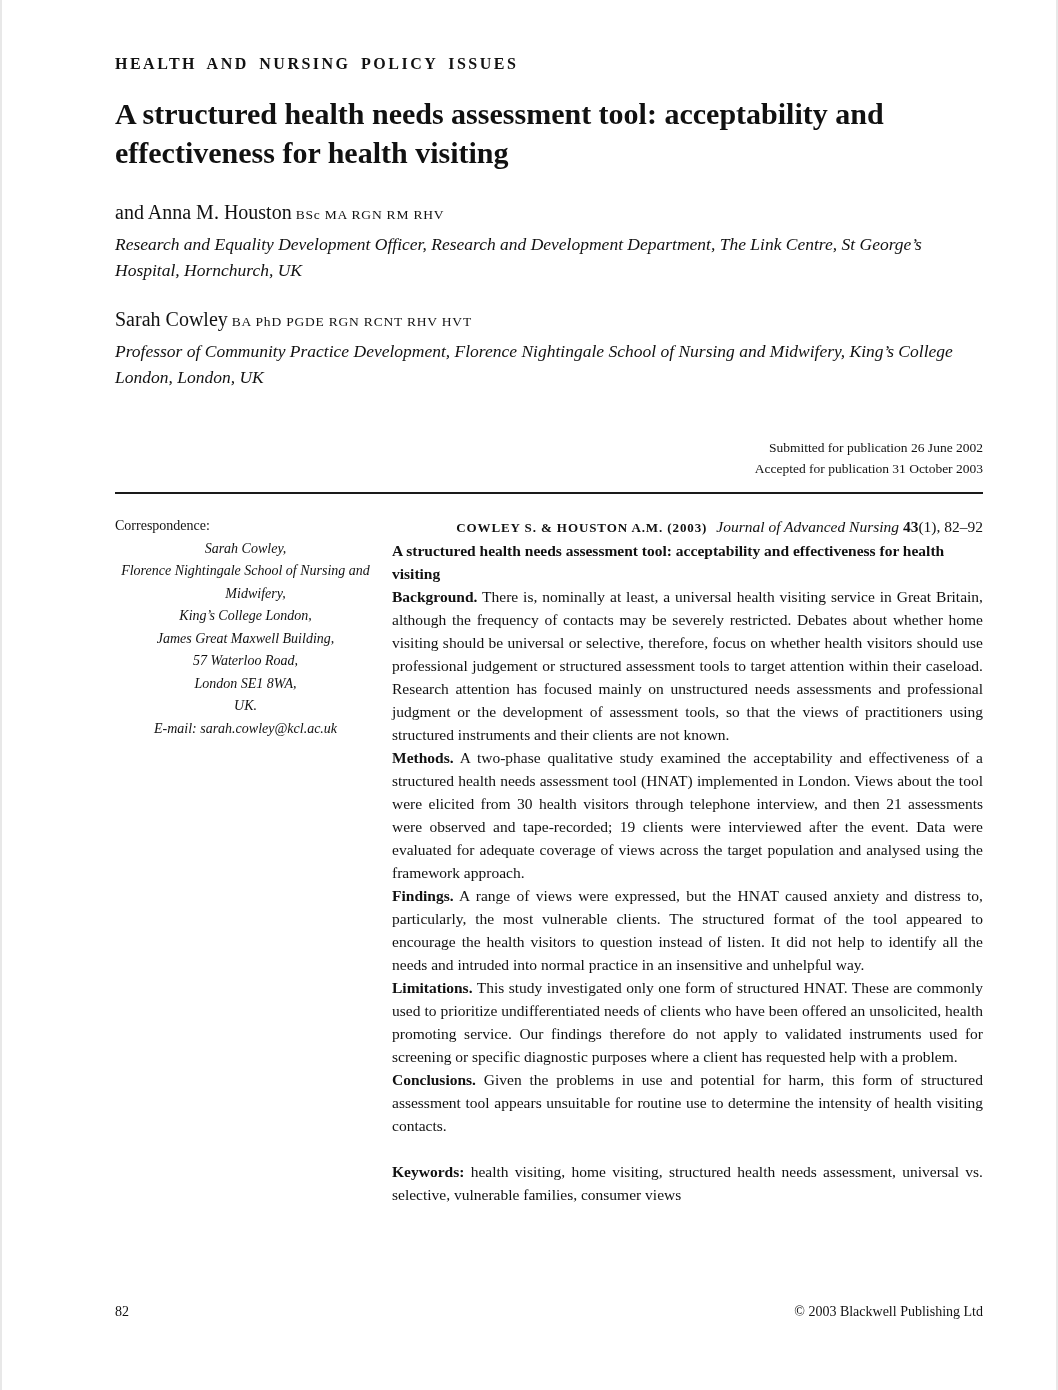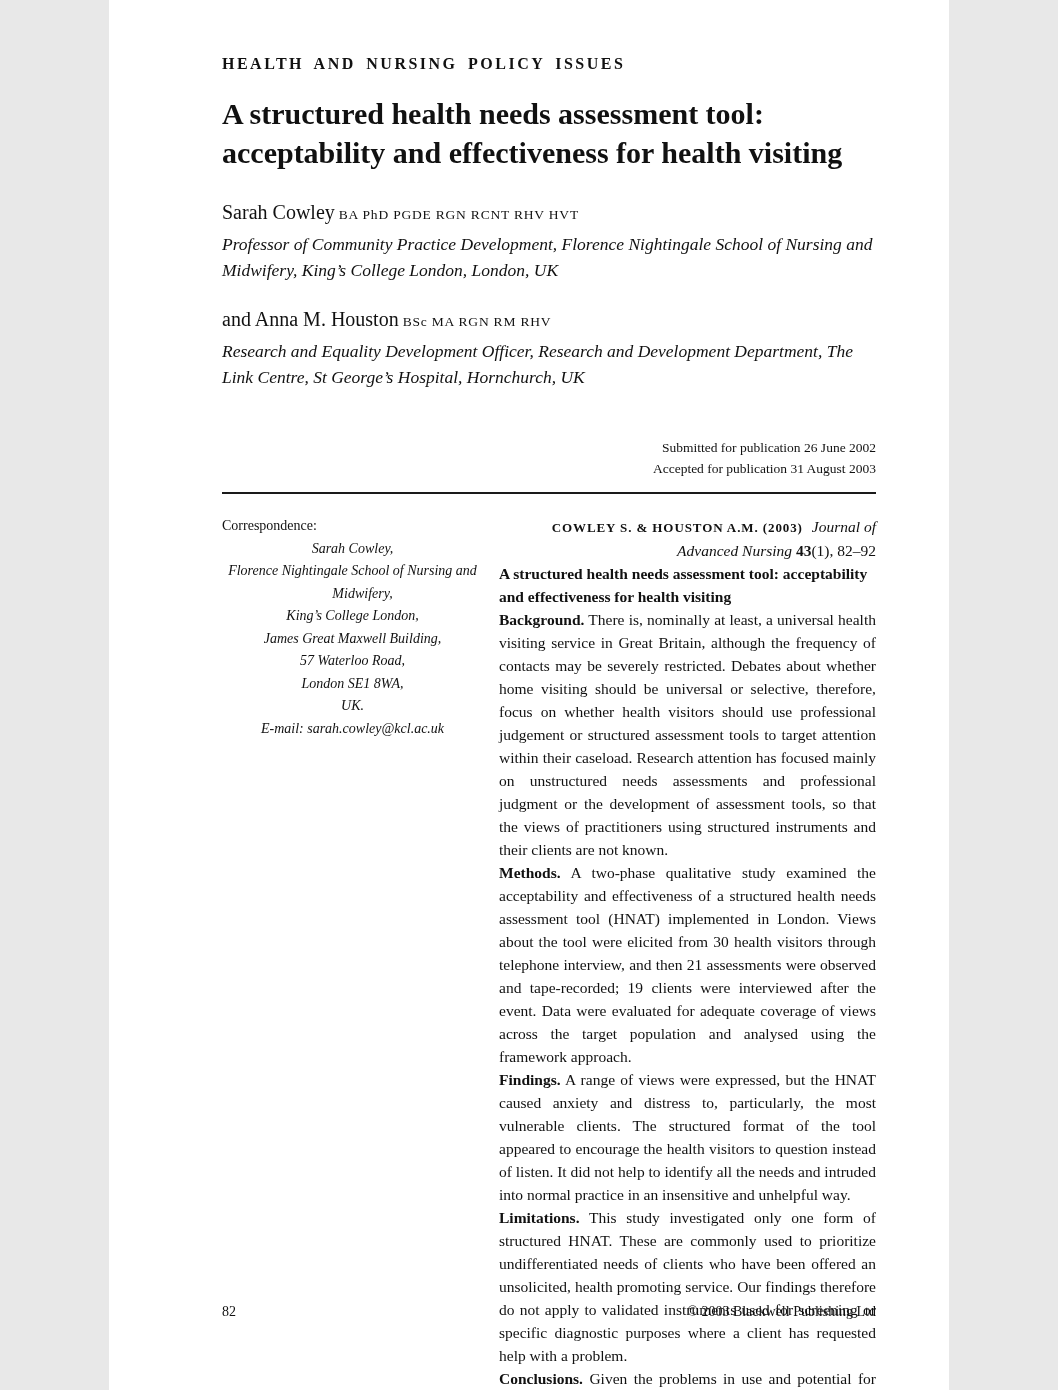--- a/index.html
+++ b/index.html
@@ -1,20 +1,20 @@
 <!DOCTYPE html>
 <html><head>
 <meta charset="utf-8">
 <style>
   * { margin: 0; padding: 0; box-sizing: border-box; }
   html, body { background: #e8e8e8; }
   body { font-family: "Liberation Serif", "DejaVu Serif", serif; color: #111; }
   .page {
     position: relative;
-    width: 840px;
+    width: 1054px;
     height: 1390px;
     margin: 0 auto;
     background: #ffffff;
     padding: 55px 73px 0 113px;
     overflow: hidden;
   }
   .kicker {
     font-size: 16px;
     font-weight: bold;
     letter-spacing: 2.5px;
@@ -103,32 +103,32 @@
 </head>
 <body>
 
 <div class="page">
 
   <div class="kicker">HEALTH AND NURSING POLICY ISSUES</div>
 
   <h1 class="title">A structured health needs assessment tool: acceptability and effectiveness for health visiting</h1>
 
   <div class="author-block">
+    <span class="author-name">and Anna M. Houston</span><span class="author-credentials">BSc MA RGN RM RHV</span>
+    <div class="affiliation">Research and Equality Development Officer, Research and Development Department, The Link Centre, St George’s Hospital, Hornchurch, UK</div>
+  </div>
+
+  <div class="author-block">
     <span class="author-name">Sarah Cowley</span><span class="author-credentials">BA PhD PGDE RGN RCNT RHV HVT</span>
     <div class="affiliation">Professor of Community Practice Development, Florence Nightingale School of Nursing and Midwifery, King’s College London, London, UK</div>
   </div>
 
-  <div class="author-block">
-    <span class="author-name">and Anna M. Houston</span><span class="author-credentials">BSc MA RGN RM RHV</span>
-    <div class="affiliation">Research and Equality Development Officer, Research and Development Department, The Link Centre, St George’s Hospital, Hornchurch, UK</div>
-  </div>
-
   <div class="dates">
     <div>Submitted for publication 26 June 2002</div>
-    <div>Accepted for publication 31 August 2003</div>
+    <div>Accepted for publication 31 October 2003</div>
   </div>
 
   <hr class="rule">
 
   <div class="columns">
 
     <div class="corr-col">
       <div class="corr-label">Correspondence:</div>
       <div class="corr-line">Sarah Cowley,</div>
       <div class="corr-line">Florence Nightingale School of Nursing and Midwifery,</div>
@@ -143,20 +143,21 @@
     <div class="abstract-col">
       <p class="citation"><span class="citation-authors">COWLEY S. &amp; HOUSTON A.M. (2003)</span><span class="citation-journal">Journal of Advanced Nursing</span> <span class="citation-volume">43</span><span>(1), 82–92</span></p>
       <p class="abstract-title">A structured health needs assessment tool: acceptability and effectiveness for health visiting</p>
 
       <p><span class="sec-label">Background.</span> <span>There is, nominally at least, a universal health visiting service in Great Britain, although the frequency of contacts may be severely restricted. Debates about whether home visiting should be universal or selective, therefore, focus on whether health visitors should use professional judgement or structured assessment tools to target attention within their caseload. Research attention has focused mainly on unstructured needs assessments and professional judgment or the development of assessment tools, so that the views of practitioners using structured instruments and their clients are not known.</span></p>
       <p><span class="sec-label">Methods.</span> <span>A two-phase qualitative study examined the acceptability and effectiveness of a structured health needs assessment tool (HNAT) implemented in London. Views about the tool were elicited from 30 health visitors through telephone interview, and then 21 assessments were observed and tape-recorded; 19 clients were interviewed after the event. Data were evaluated for adequate coverage of views across the target population and analysed using the framework approach.</span></p>
       <p><span class="sec-label">Findings.</span> <span>A range of views were expressed, but the HNAT caused anxiety and distress to, particularly, the most vulnerable clients. The structured format of the tool appeared to encourage the health visitors to question instead of listen. It did not help to identify all the needs and intruded into normal practice in an insensitive and unhelpful way.</span></p>
       <p><span class="sec-label">Limitations.</span> <span>This study investigated only one form of structured HNAT. These are commonly used to prioritize undifferentiated needs of clients who have been offered an unsolicited, health promoting service. Our findings therefore do not apply to validated instruments used for screening or specific diagnostic purposes where a client has requested help with a problem.</span></p>
       <p><span class="sec-label">Conclusions.</span> <span>Given the problems in use and potential for harm, this form of structured assessment tool appears unsuitable for routine use to determine the intensity of health visiting contacts.</span></p>
 
+      <p class="keywords"><span class="sec-label">Keywords:</span> <span>health visiting, home visiting, structured health needs assessment, universal vs. selective, vulnerable families, consumer views</span></p>
     </div>
 
   </div>
 
   <div class="footer">
     <span>82</span>
     <span>© 2003 Blackwell Publishing Ltd</span>
   </div>
 
 </div>

